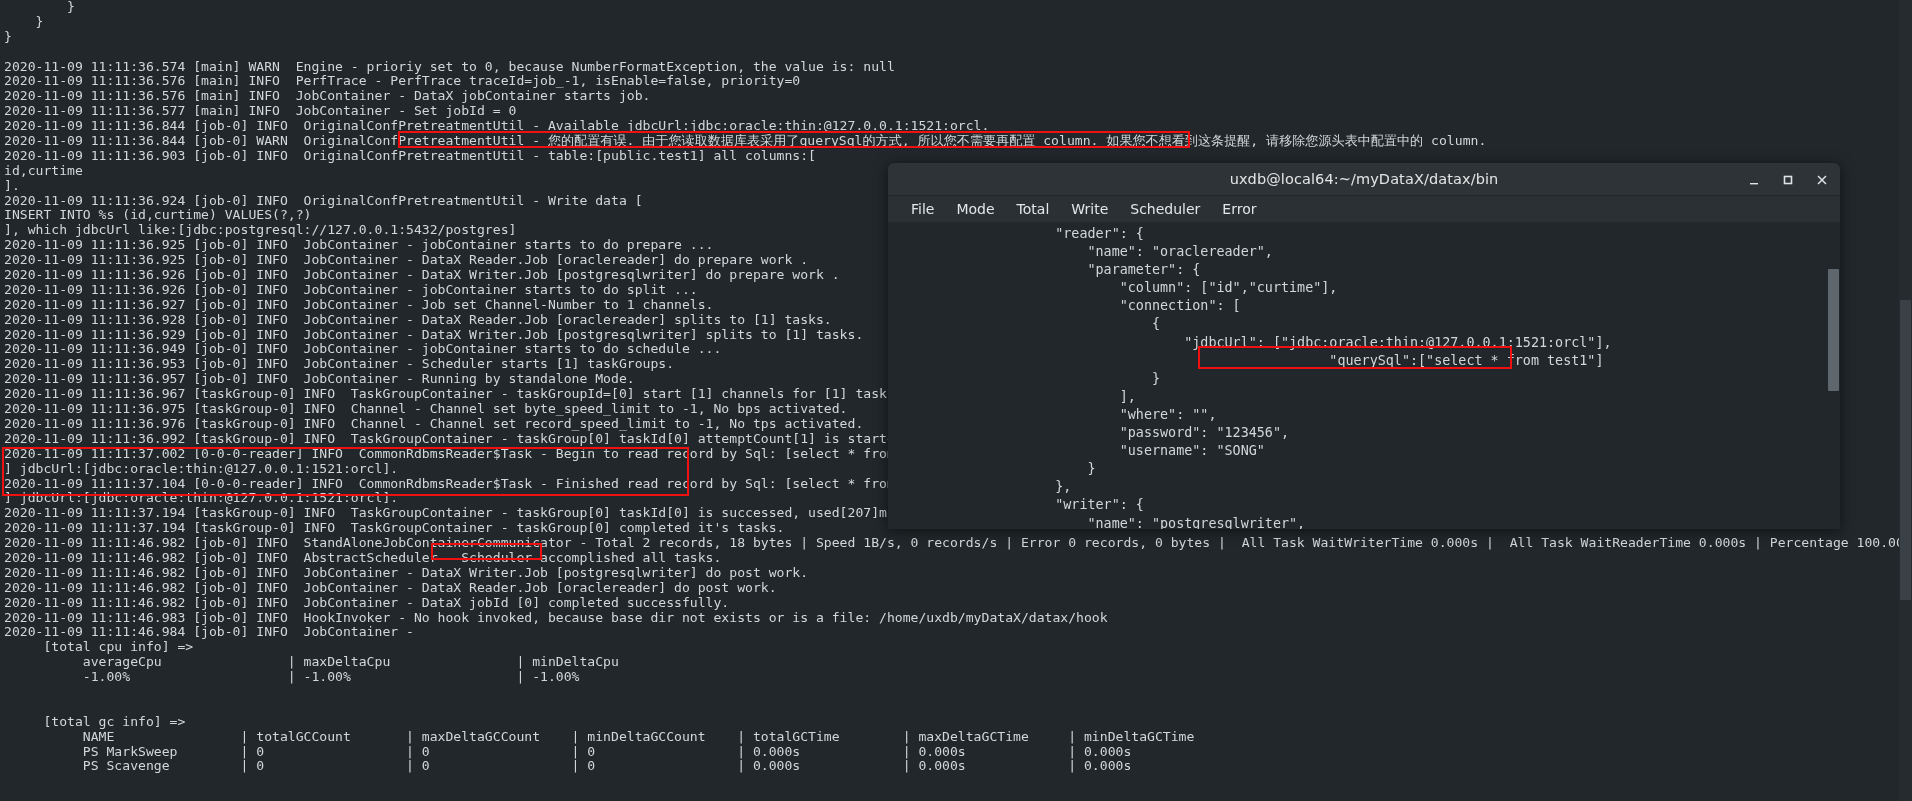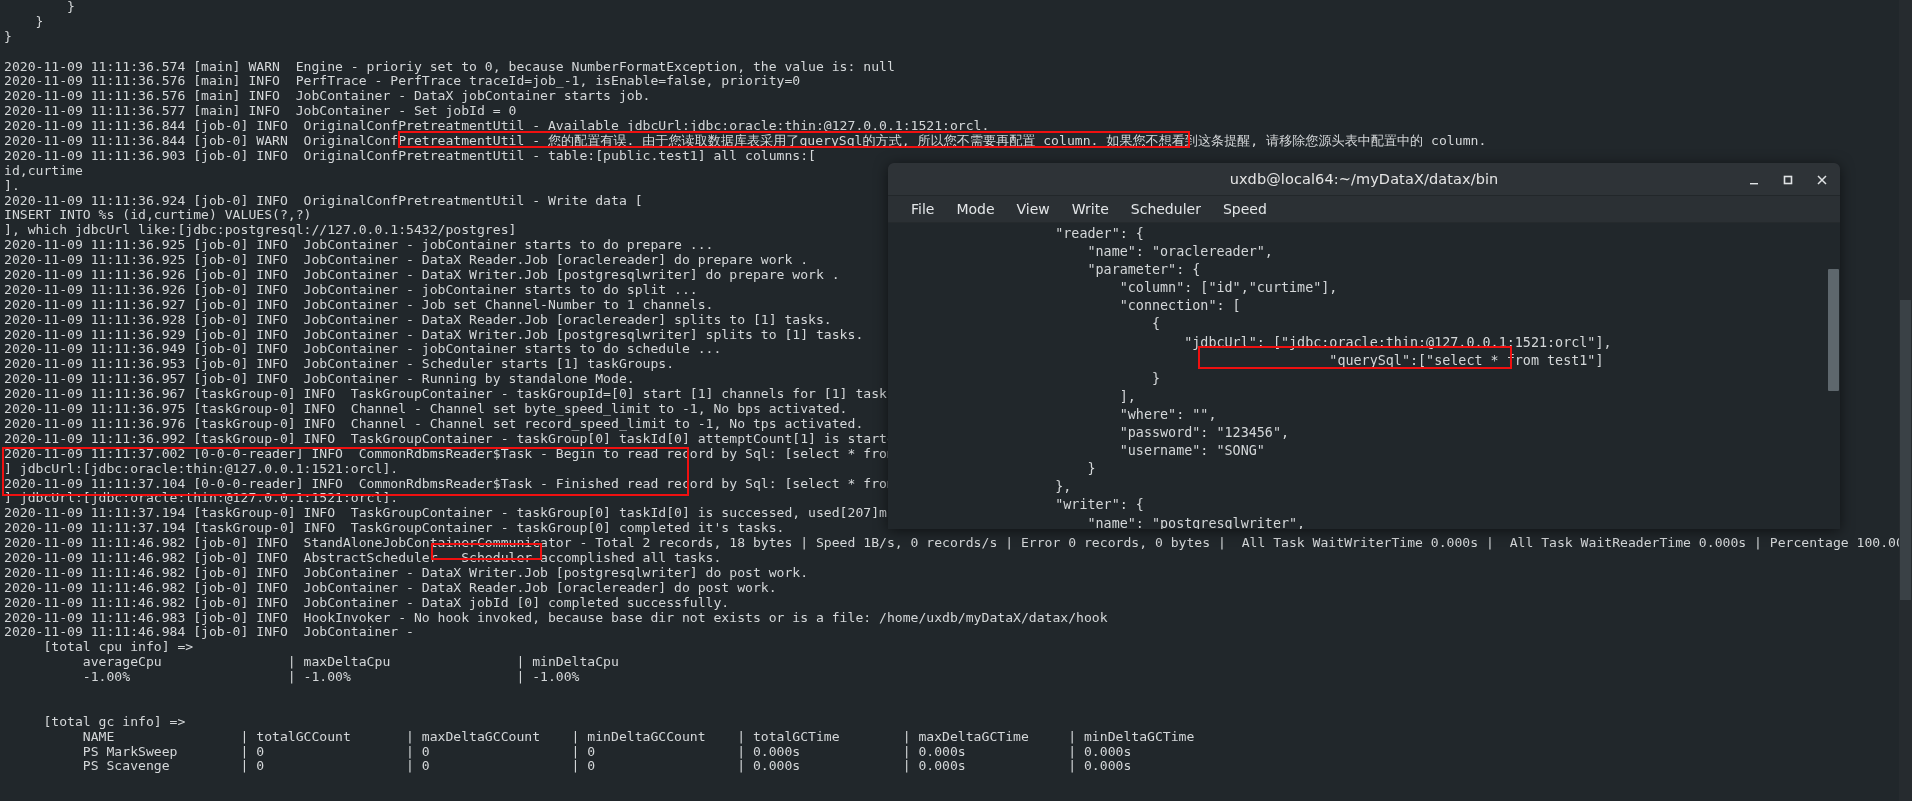--- a/index.html
+++ b/index.html
@@ -177,24 +177,24 @@
           <svg width="14" height="14" viewBox="0 0 14 14">
               <path d="M3 3 L11 11 M11 3 L3 11" stroke="#e0e3e5" stroke-width="1.5" fill="none"></path>
             </svg>
         </div>
       </div>
     </div>
 
     <div id="menubar">
         <div class="menuitem">File</div>
         <div class="menuitem">Mode</div>
-        <div class="menuitem">View</div>
+        <div class="menuitem">Total</div>
         <div class="menuitem">Write</div>
         <div class="menuitem">Scheduler</div>
-        <div class="menuitem">Speed</div>
+        <div class="menuitem">Error</div>
       </div>
 
     <div id="win-body">
       <div id="win-term"><div class="ln">                    "reader": {</div><div class="ln">                        "name": "oraclereader",</div><div class="ln">                        "parameter": {</div><div class="ln">                            "column": ["id","curtime"],</div><div class="ln">                            "connection": [</div><div class="ln">                                {</div><div class="ln">                                    "jdbcUrl": ["jdbc:oracle:thin:@127.0.0.1:1521:orcl"],</div><div class="ln">                                                      "querySql":["select * from test1"]</div><div class="ln">                                }</div><div class="ln">                            ],</div><div class="ln">                            "where": "",</div><div class="ln">                            "password": "123456",</div><div class="ln">                            "username": "SONG"</div><div class="ln">                        }</div><div class="ln">                    },</div><div class="ln">                    "writer": {</div><div class="ln">                        "name": "postgresqlwriter",</div></div>
       <div id="win-highlights">
           <div class="redbox" style="left: 310px; top: 123px; width: 314px; height: 23px; border-color: rgb(240, 16, 16);"></div>
         </div>
       <div id="win-scrollbar">
         <div id="win-scroll-thumb"></div>
       </div>

